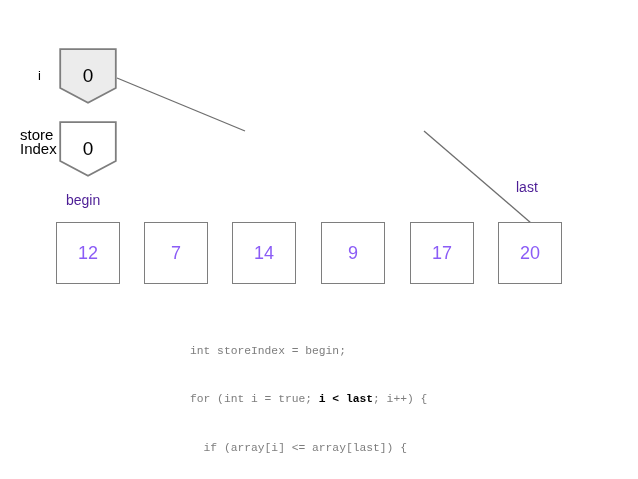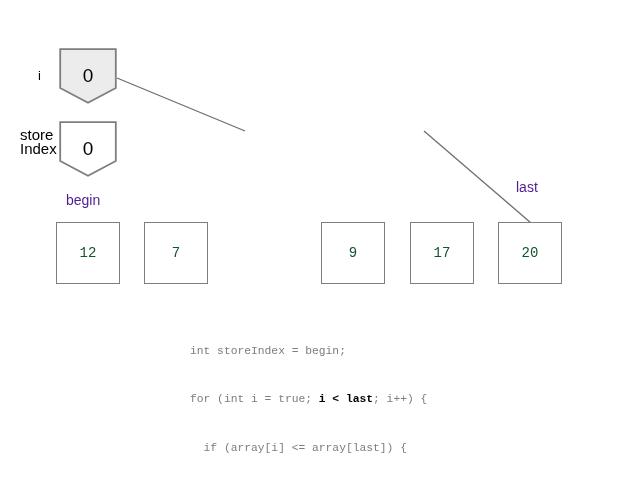--- a/index.html
+++ b/index.html
@@ -100,24 +100,23 @@
     width: 64px;
     height: 62px;
     border: 1.3px solid #7e7e7e;
     background: #ffffff;
     box-sizing: border-box;
     display: flex;
     align-items: center;
     justify-content: center;
   }
   .array-cell .cell-value {
-    font-size: 14px;
+    font-size: 18px;
     line-height: 17px;
-    color: #14532d;
-    font-family: Liberation Mono, monospace;
+    color: #8b5cf6;
   }
 
   
   .ptr-label {
     position: absolute;
     font-size: 14px;
     line-height: 16px;
     color: #4c1d95;
     white-space: nowrap;
   }
@@ -171,20 +170,23 @@
   <div class="ptr-label" id="label-begin">begin</div>
   <div class="ptr-label" id="label-last">last</div>
 
   <div id="array-row">
     <div class="array-cell" style="left:0px;">
       <span class="cell-value">12</span>
     </div>
     <div class="array-cell" style="left:88px;">
       <span class="cell-value">7</span>
     </div>
+    <div class="array-cell" style="left:176px;">
+      <span class="cell-value">14</span>
+    </div>
     <div class="array-cell" style="left:265px;">
       <span class="cell-value">9</span>
     </div>
     <div class="array-cell" style="left:354px;">
       <span class="cell-value">17</span>
     </div>
     <div class="array-cell" style="left:442px;">
       <span class="cell-value">20</span>
     </div>
   </div>

